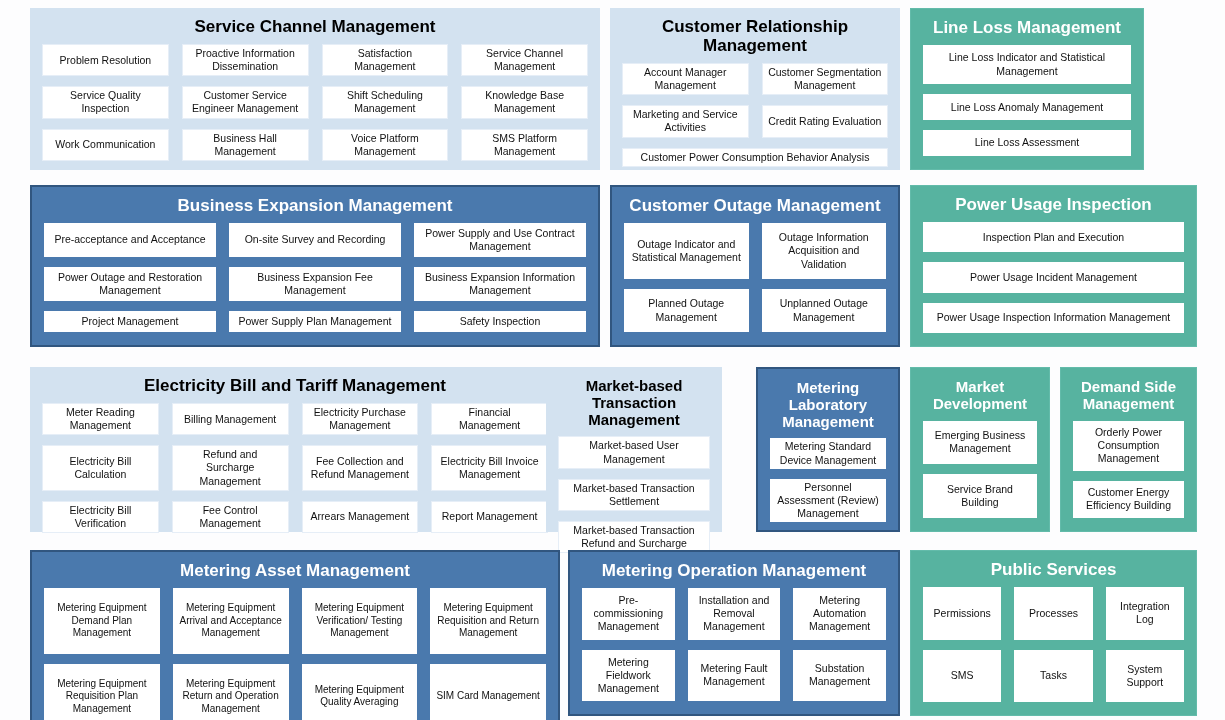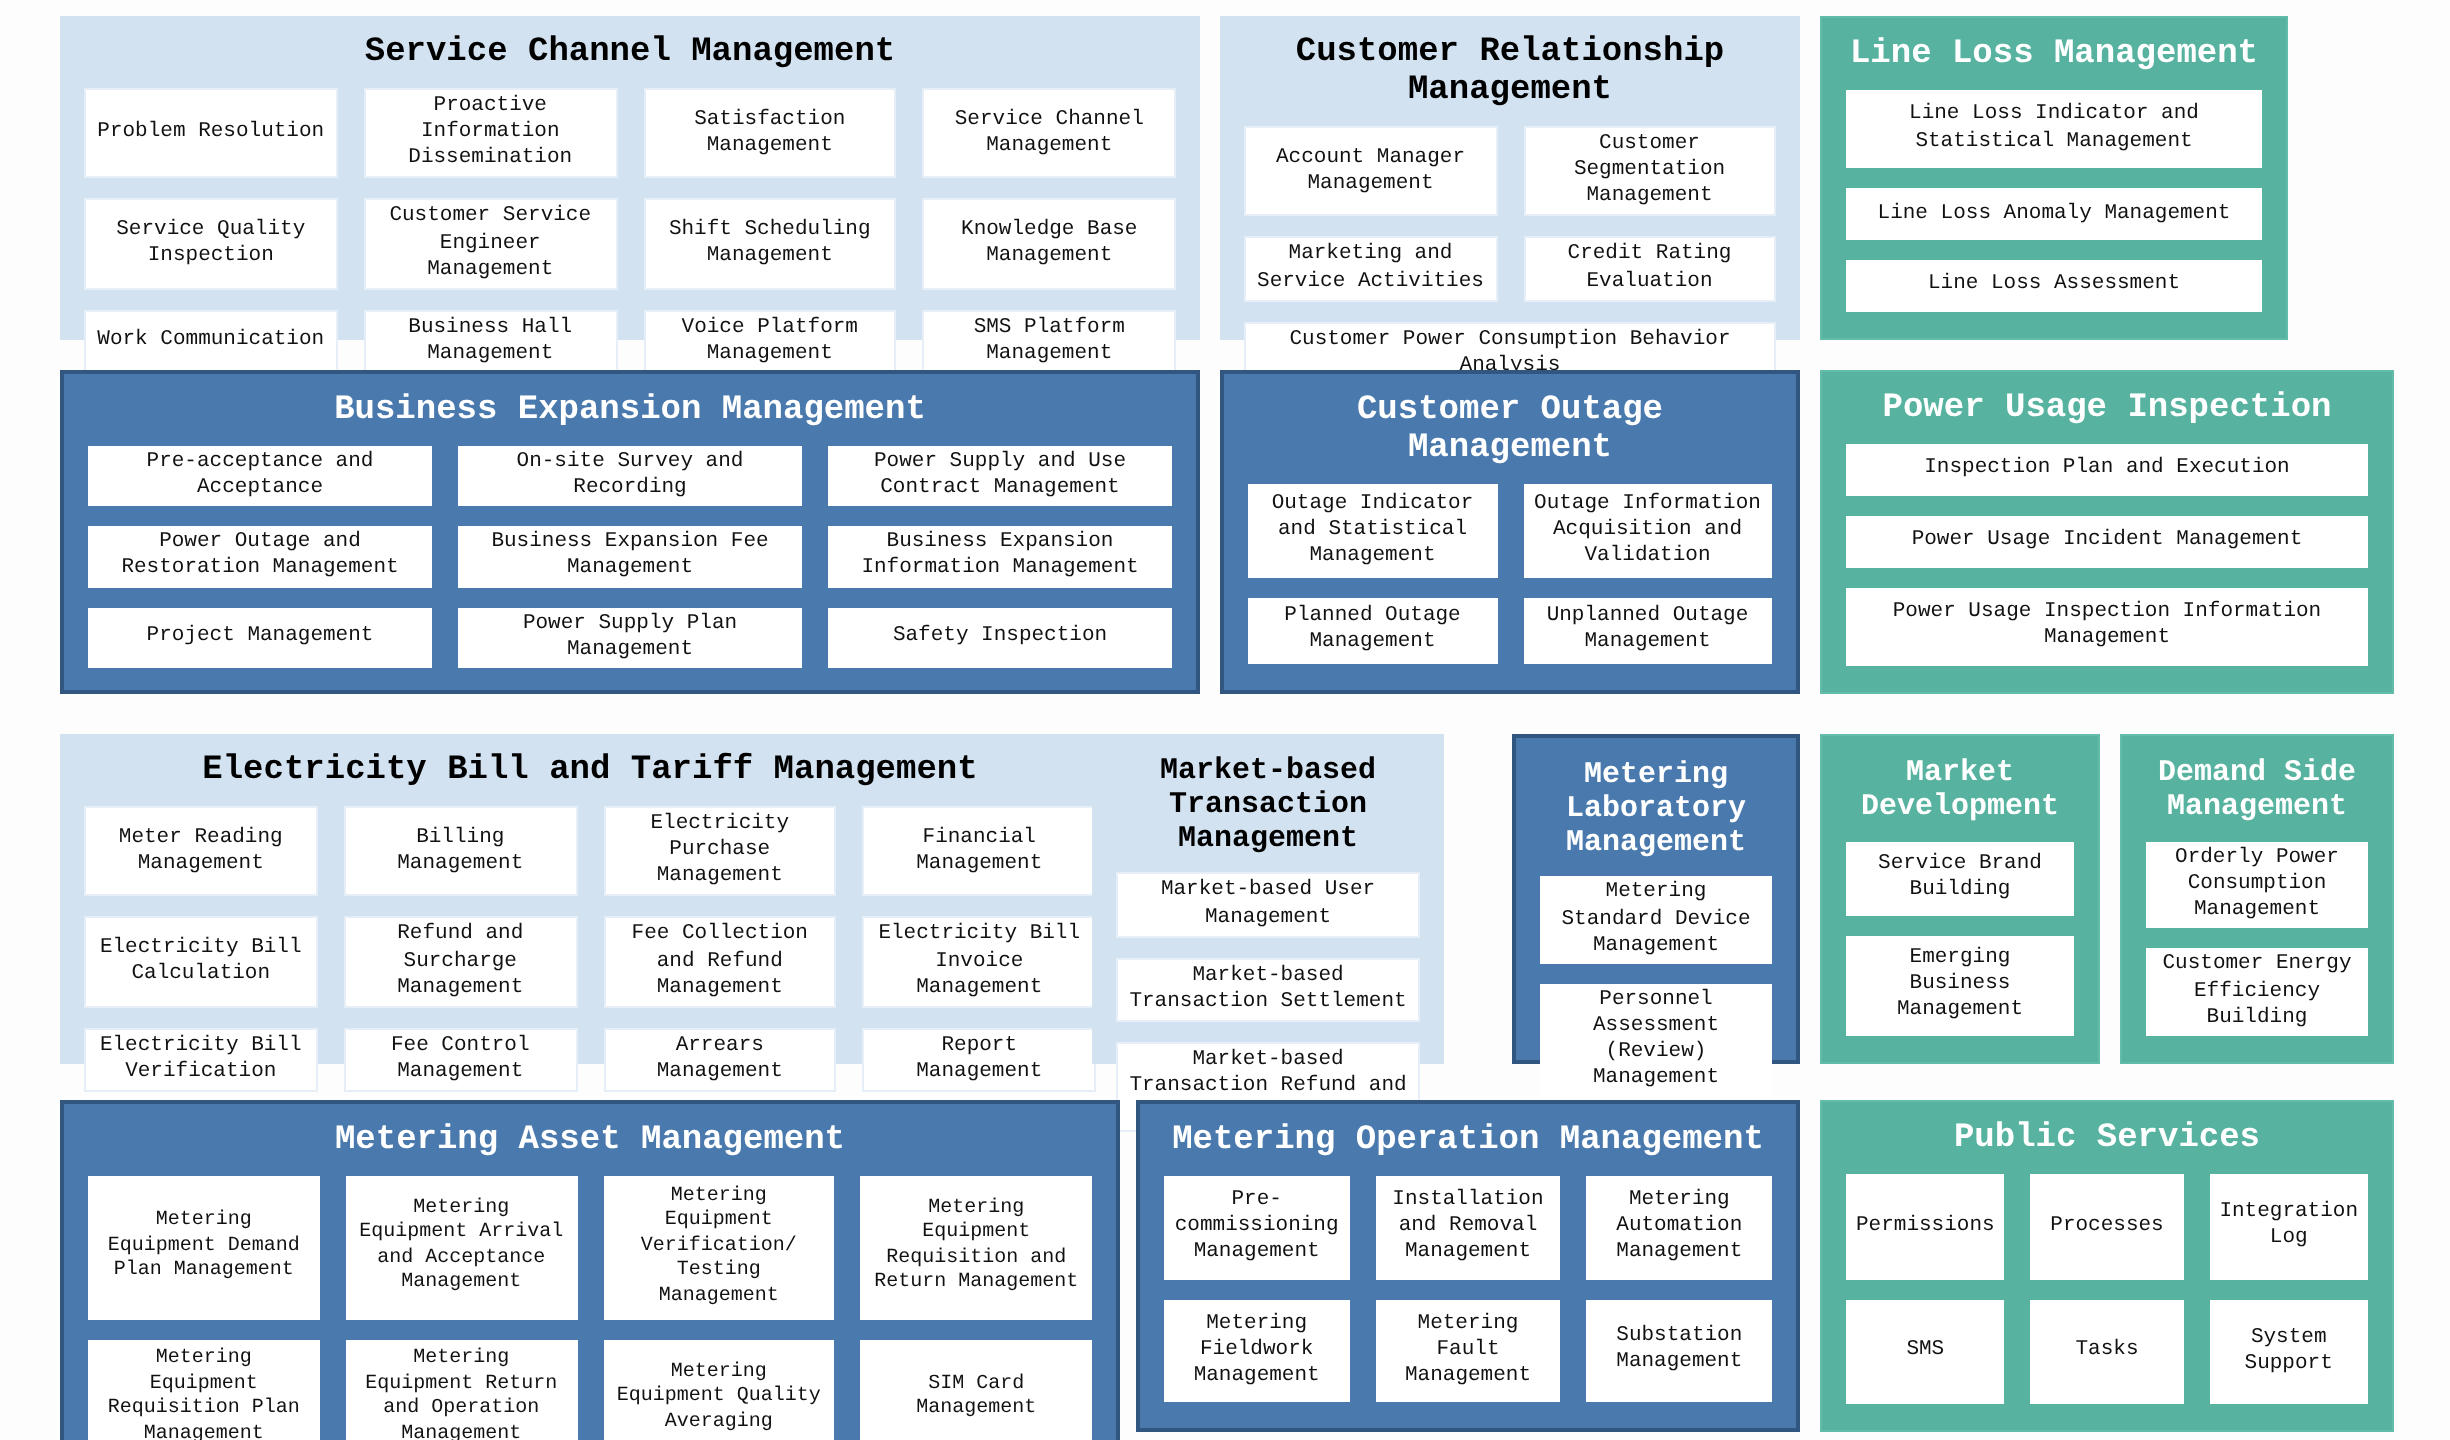--- a/index.html
+++ b/index.html
@@ -1,17 +1,17 @@
 <!DOCTYPE html>
 <html><head>
 <meta charset="utf-8">
 <style>
   html,body{margin:0;padding:0;background:#fff;}
   .stage{position:relative;width:1225px;height:720px;background:#fdfdfe;overflow:hidden;
-         font-family:Liberation Mono, monospace;}
+         font-family:Liberation Sans, sans-serif;}
   .panel{position:absolute;box-sizing:border-box;display:flex;flex-direction:column;
          padding:6px 12px 13px;}
   .panel.light{background:#d3e2f0;}
   .panel.blue{background:#4a79ad;border:2px solid #31567f;}
   .panel.teal{background:#57b3a0;border:1px solid #63bbaa;}
   .panel-title{margin:3px 0 8px;text-align:center;font-weight:bold;font-size:17px;
                line-height:1.12;color:#000;}
   .blue .panel-title,.teal .panel-title{color:#fff;}
   .small-title .panel-title{font-size:15px;margin-top:5px;}
   .boxes{flex:1;display:grid;gap:10px 13px;align-content:stretch;}
@@ -133,22 +133,22 @@
     <h2 class="panel-title" data-name="panel-title">Metering Laboratory Management</h2>
     <div class="boxes cols-1" data-name="module-grid">
         <div class="box" data-name="module-box">Metering Standard Device Management</div>
         <div class="box" data-name="module-box">Personnel Assessment (Review) Management</div>
       </div>
   </section>
 
   <section class="panel teal small-title" style="left:910px;top:367px;width:140px;height:165px" data-name="panel-market-development">
     <h2 class="panel-title" data-name="panel-title">Market Development</h2>
     <div class="boxes cols-1" data-name="module-grid">
+        <div class="box" data-name="module-box">Emerging Business Management</div>
         <div class="box" data-name="module-box">Service Brand Building</div>
-        <div class="box" data-name="module-box">Emerging Business Management</div>
       </div>
   </section>
 
   <section class="panel teal small-title" style="left:1060px;top:367px;width:137px;height:165px" data-name="panel-demand-side-management">
     <h2 class="panel-title" data-name="panel-title">Demand Side Management</h2>
     <div class="boxes cols-1" data-name="module-grid">
         <div class="box" data-name="module-box">Orderly Power Consumption Management</div>
         <div class="box" data-name="module-box">Customer Energy Efficiency Building</div>
       </div>
   </section>

